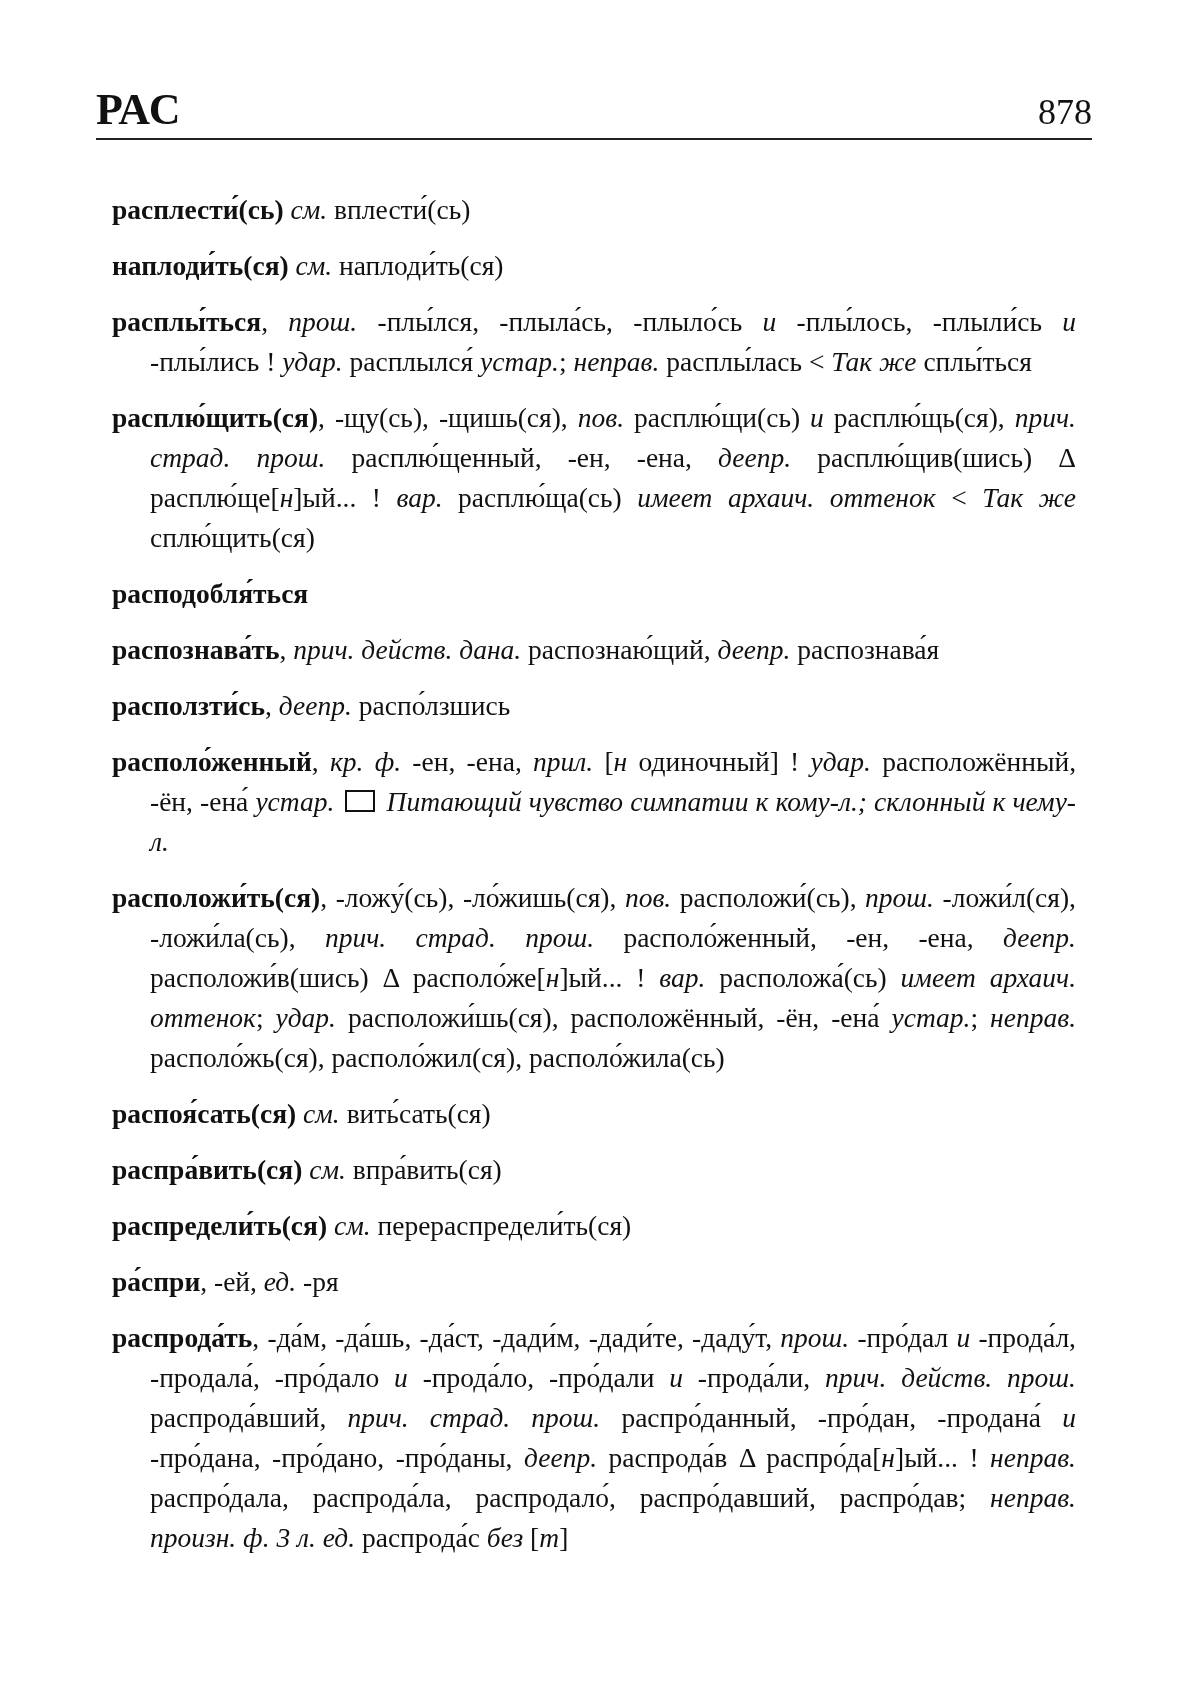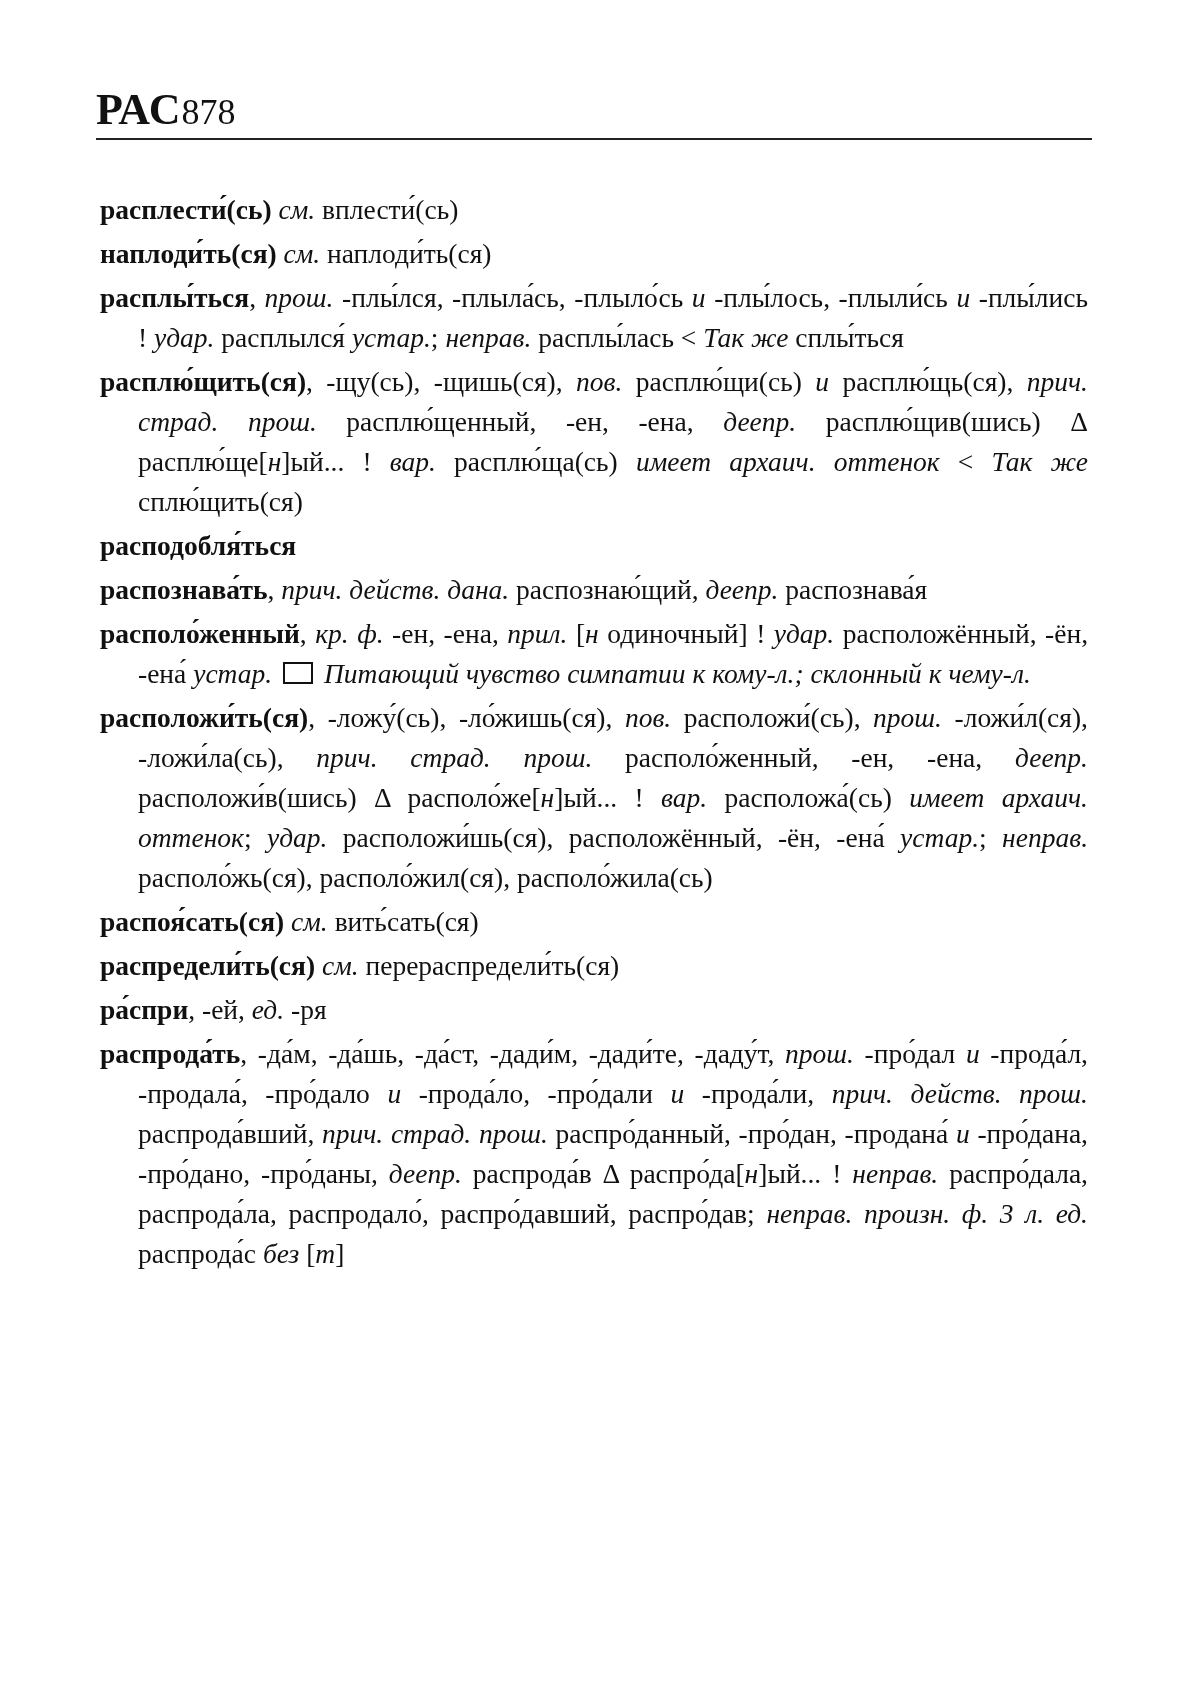--- a/index.html
+++ b/index.html
@@ -1,45 +1,47 @@
 <!DOCTYPE html>
 <html><head>
   <meta charset="utf-8">
   <style>
     html, body { margin: 0; padding: 0; background: #ffffff; }
     body { width: 1178px; height: 1700px; position: relative; overflow: hidden;
            font-family: "Liberation Serif", "DejaVu Serif", serif; color: #111; }
     .page { position: absolute; left: 96px; top: 80px; width: 996px; }
-    .header { display: flex; align-items: flex-end;
+    .header { display: flex; justify-content: space-between; align-items: flex-end;
               height: 58px; border-bottom: 2px solid #222; }
     .running-head { font-family: "Liberation Serif", serif; font-weight: bold; font-size: 44px;
                     line-height: 44px; letter-spacing: 1px; margin-bottom: 6px; }
     .page-number { font-size: 36px; line-height: 36px; margin-bottom: 8px; }
     .entries { margin-top: 50px; font-size: 27.5px; line-height: 40px; }
-    .entry { padding-left: 38px; text-indent: -38px; text-align: justify; margin: 4px; }
+    .entry { padding-left: 38px; text-indent: -38px; text-align: justify; margin: 16px; }
     .hw { font-family: "Liberation Serif", serif; font-weight: bold; }
     .it { font-style: italic; }
     .box { display: inline-block; width: 26px; height: 18px; border: 2px solid #111;
            vertical-align: -1px; margin: 0 4px; }
   </style>
 </head>
 <body>
 
 <div class="page">
   <div class="header">
     <span class="running-head">РАС</span>
     <span class="page-number">878</span>
   </div>
   <div class="entries" id="entries">
       <p class="entry"><span class="hw">расплести́(сь)</span><span> </span><span class="it">см.</span><span> вплести́(сь)</span></p>
       <p class="entry"><span class="hw">наплоди́ть(ся)</span><span> </span><span class="it">см.</span><span> наплоди́ть(ся)</span></p>
       <p class="entry"><span class="hw">расплы́ться</span><span>, </span><span class="it">прош.</span><span> -плы́лся, -плыла́сь, -плыло́сь </span><span class="it">и</span><span> -плы́лось, -плыли́сь </span><span class="it">и</span><span> -плы́лись ! </span><span class="it">удар.</span><span> расплылся́ </span><span class="it">устар.</span><span>; </span><span class="it">неправ.</span><span> расплы́лась &lt; </span><span class="it">Так же</span><span> сплы́ться</span></p>
       <p class="entry"><span class="hw">расплю́щить(ся)</span><span>, -щу(сь), -щишь(ся), </span><span class="it">пов.</span><span> расплю́щи(сь) </span><span class="it">и</span><span> расплю́щь(ся), </span><span class="it">прич. страд. прош.</span><span> расплю́щенный, -ен, -ена, </span><span class="it">деепр.</span><span> расплю́щив(шись) Δ расплю́ще[</span><span class="it">н</span><span>]ый... ! </span><span class="it">вар.</span><span> расплю́ща(сь) </span><span class="it">имеет архаич. оттенок</span><span> &lt; </span><span class="it">Так же</span><span> сплю́щить(ся)</span></p>
       <p class="entry"><span class="hw">расподобля́ться</span></p>
       <p class="entry"><span class="hw">распознава́ть</span><span>, </span><span class="it">прич. действ. дана.</span><span> распознаю́щий, </span><span class="it">деепр.</span><span> распознава́я</span></p>
+      <p class="entry"><span class="hw">расползти́сь</span><span>, </span><span class="it">деепр.</span><span> распо́лзшись</span></p>
       <p class="entry"><span class="hw">располо́женный</span><span>, </span><span class="it">кр. ф.</span><span> -ен, -ена, </span><span class="it">прил.</span><span> [</span><span class="it">н</span><span> одиночный] ! </span><span class="it">удар.</span><span> расположённый, -ён, -ена́ </span><span class="it">устар.</span> <span class="box"></span> <span class="it">Питающий чувство симпатии к кому-л.; склонный к чему-л.</span></p>
       <p class="entry"><span class="hw">расположи́ть(ся)</span><span>, -ложу́(сь), -ло́жишь(ся), </span><span class="it">пов.</span><span> расположи́(сь), </span><span class="it">прош.</span><span> -ложи́л(ся), -ложи́ла(сь), </span><span class="it">прич. страд. прош.</span><span> располо́женный, -ен, -ена, </span><span class="it">деепр.</span><span> расположи́в(шись) Δ располо́же[</span><span class="it">н</span><span>]ый... ! </span><span class="it">вар.</span><span> расположа́(сь) </span><span class="it">имеет архаич. оттенок</span><span>; </span><span class="it">удар.</span><span> расположи́шь(ся), расположённый, -ён, -ена́ </span><span class="it">устар.</span><span>; </span><span class="it">неправ.</span><span> располо́жь(ся), располо́жил(ся), располо́жила(сь)</span></p>
       <p class="entry"><span class="hw">распоя́сать(ся)</span><span> </span><span class="it">см.</span><span> вить́сать(ся)</span></p>
+      <p class="entry"><span class="hw">распра́вить(ся)</span><span> </span><span class="it">см.</span><span> впра́вить(ся)</span></p>
       <p class="entry"><span class="hw">распредели́ть(ся)</span><span> </span><span class="it">см.</span><span> перераспредели́ть(ся)</span></p>
       <p class="entry"><span class="hw">ра́спри</span><span>, -ей, </span><span class="it">ед.</span><span> -ря</span></p>
       <p class="entry"><span class="hw">распрода́ть</span><span>, -да́м, -да́шь, -да́ст, -дади́м, -дади́те, -даду́т, </span><span class="it">прош.</span><span> -про́дал </span><span class="it">и</span><span> -прода́л, -продала́, -про́дало </span><span class="it">и</span><span> -прода́ло, -про́дали </span><span class="it">и</span><span> -прода́ли, </span><span class="it">прич. действ. прош.</span><span> распрода́вший, </span><span class="it">прич. страд. прош.</span><span> распро́данный, -про́дан, -продана́ </span><span class="it">и</span><span> -про́дана, -про́дано, -про́даны, </span><span class="it">деепр.</span><span> распрода́в Δ распро́да[</span><span class="it">н</span><span>]ый... ! </span><span class="it">неправ.</span><span> распро́дала, распрода́ла, распродало́, распро́давший, распро́дав; </span><span class="it">неправ. произн. ф. 3 л. ед.</span><span> распрода́с </span><span class="it">без</span><span> [</span><span class="it">т</span><span>]</span></p>
     </div>
 </div>
 
 </body></html>

